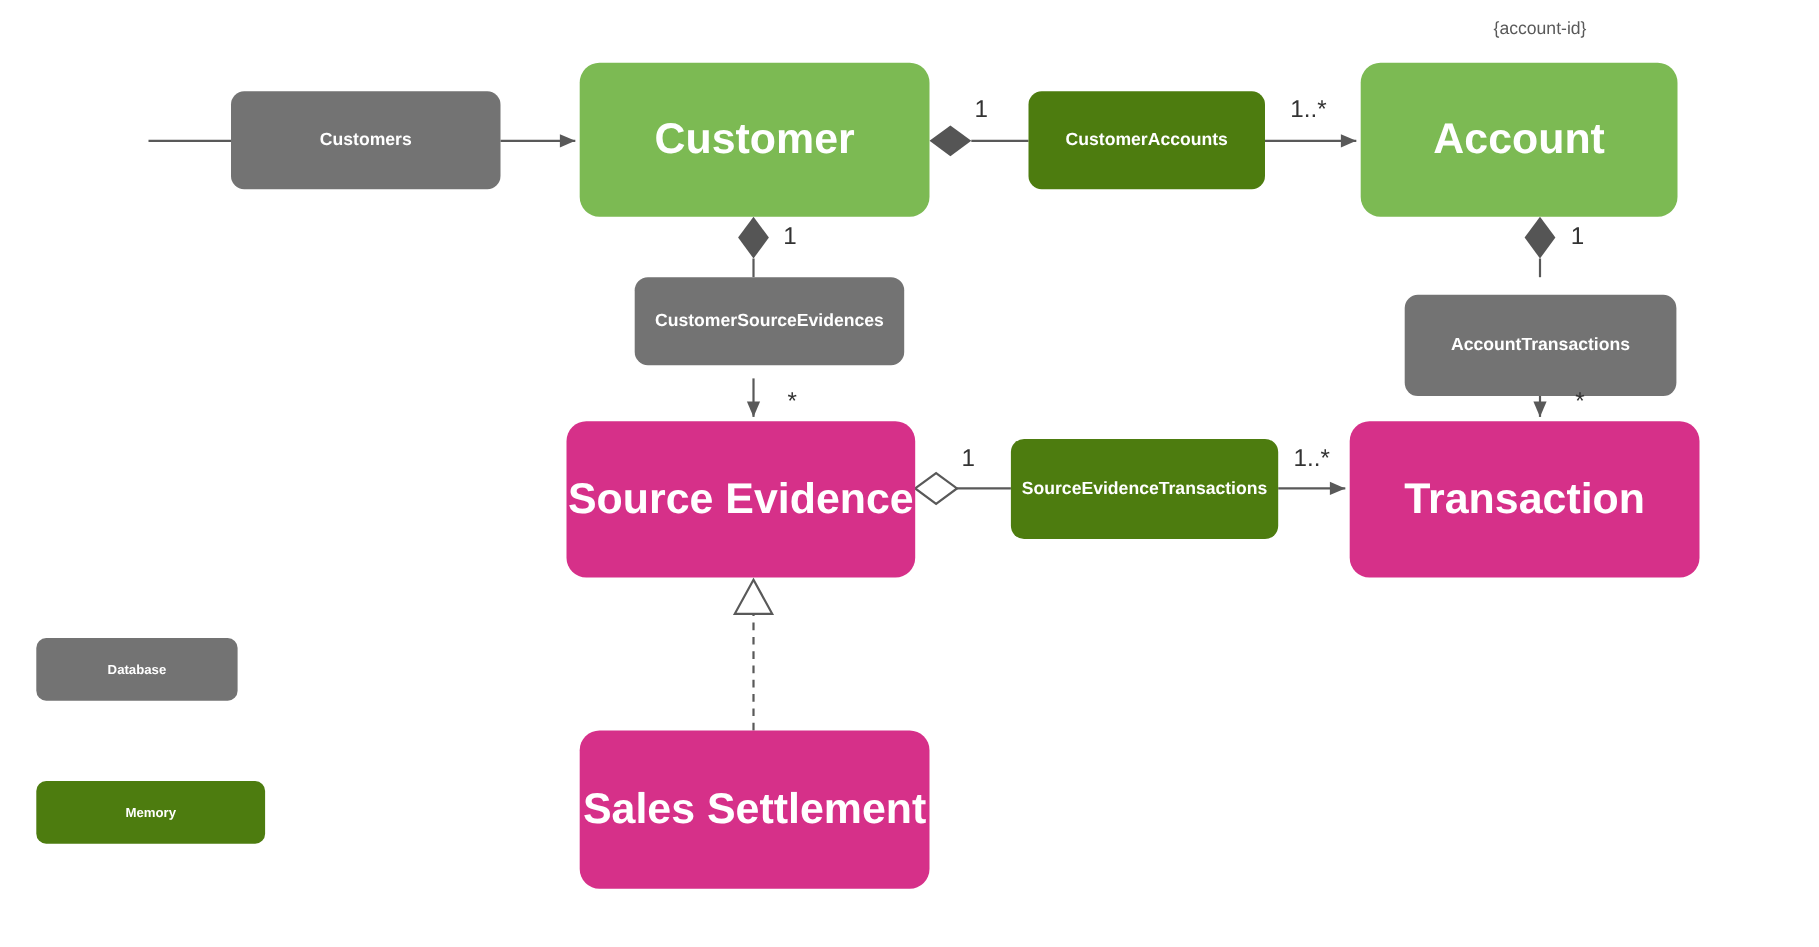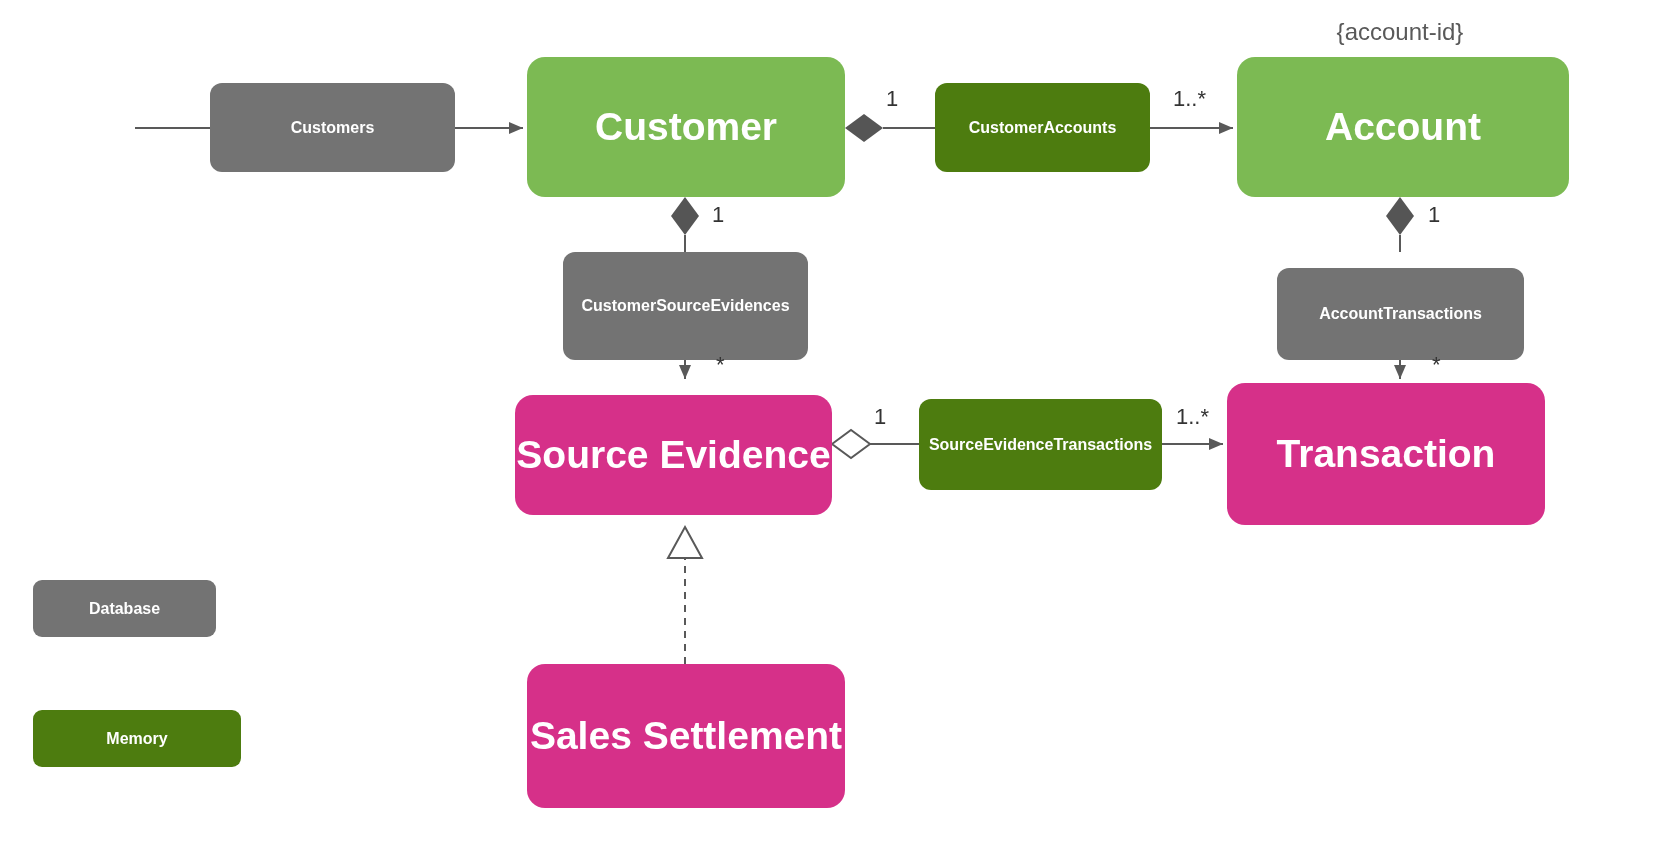--- a/index.html
+++ b/index.html
@@ -36,37 +36,37 @@
     font-size: 39px;
     font-weight: bold;
   }
   .rel {
     border-radius: 12px;
     font-size: 16px;
     font-weight: bold;
   }
   .legend {
     border-radius: 9px;
-    font-size: 16px;
+    font-size: 12px;
     font-weight: bold;
   }
   .green   { background: #7cba53; }
   .magenta { background: #d63089; }
   .salmon  { background: #737373; }
   .orange  { background: #4d7c0f; }
   .mult {
     position: absolute;
     font-size: 22px;
     color: #333333;
     z-index: 3;
     white-space: nowrap;
   }
   .annotation {
     position: absolute;
-    font-size: 24px;
+    font-size: 16px;
     color: #595959;
     z-index: 3;
     transform: translateX(-50%);
     white-space: nowrap;
   }
 </style>
 </head>
 <body>
 
 <div class="canvas">
@@ -103,33 +103,33 @@
     <line x1="1400" y1="344" x2="1400" y2="379" stroke="#595959" stroke-width="2" marker-end="url(#arrow)"></line>
 
     <line x1="685" y1="664" x2="685" y2="558" stroke="#595959" stroke-width="2" stroke-dasharray="7,6"></line>
     <polygon points="685,527 702,558 668,558" fill="#ffffff" stroke="#595959" stroke-width="2"></polygon>
   </svg>
 
   <div class="annotation" style="left:1400px; top:18px;">{account-id}</div>
 
   <div class="box node green" style="left:527px; top:57px; width:318px; height:140px;">Customer</div>
 
-  <div class="box node green" style="left:1237px; top:57px; width:332px; height:140px;">Account</div>
+  <div class="box node green" style="left:1237px; top:57px; width:288px; height:140px;">Account</div>
 
-  <div class="box node magenta" style="left:515px; top:383px; width:317px; height:120px;margin-top:12px;">Source Evidence</div>
+  <div class="box node magenta" style="left:515px; top:383px; width:317px; height:142px;">Source Evidence</div>
 
   <div class="box node magenta" style="left:1227px; top:383px; width:318px; height:142px;">Transaction</div>
 
   <div class="box node magenta" style="left:527px; top:664px; width:318px; height:144px;">Sales Settlement</div>
 
   <div class="box rel salmon" style="left:210px; top:83px; width:245px; height:89px;">Customers</div>
 
   <div class="box rel orange" style="left:935px; top:83px; width:215px; height:89px;">CustomerAccounts</div>
 
-  <div class="box rel salmon" style="left:563px; top:252px; width:245px; height:108px;">CustomerSourceEvidences</div>
+  <div class="box rel salmon" style="left:577px; top:252px; width:245px; height:80px;">CustomerSourceEvidences</div>
 
   <div class="box rel salmon" style="left:1277px; top:268px; width:247px; height:92px;">AccountTransactions</div>
 
   <div class="box rel orange" style="left:919px; top:399px; width:243px; height:91px;">SourceEvidenceTransactions</div>
 
   <span class="mult" style="left:886px; top:86px;">1</span>
 
   <span class="mult" style="left:1173px; top:86px;">1..*</span>
 
   <span class="mult" style="left:712px; top:202px;">1</span>

